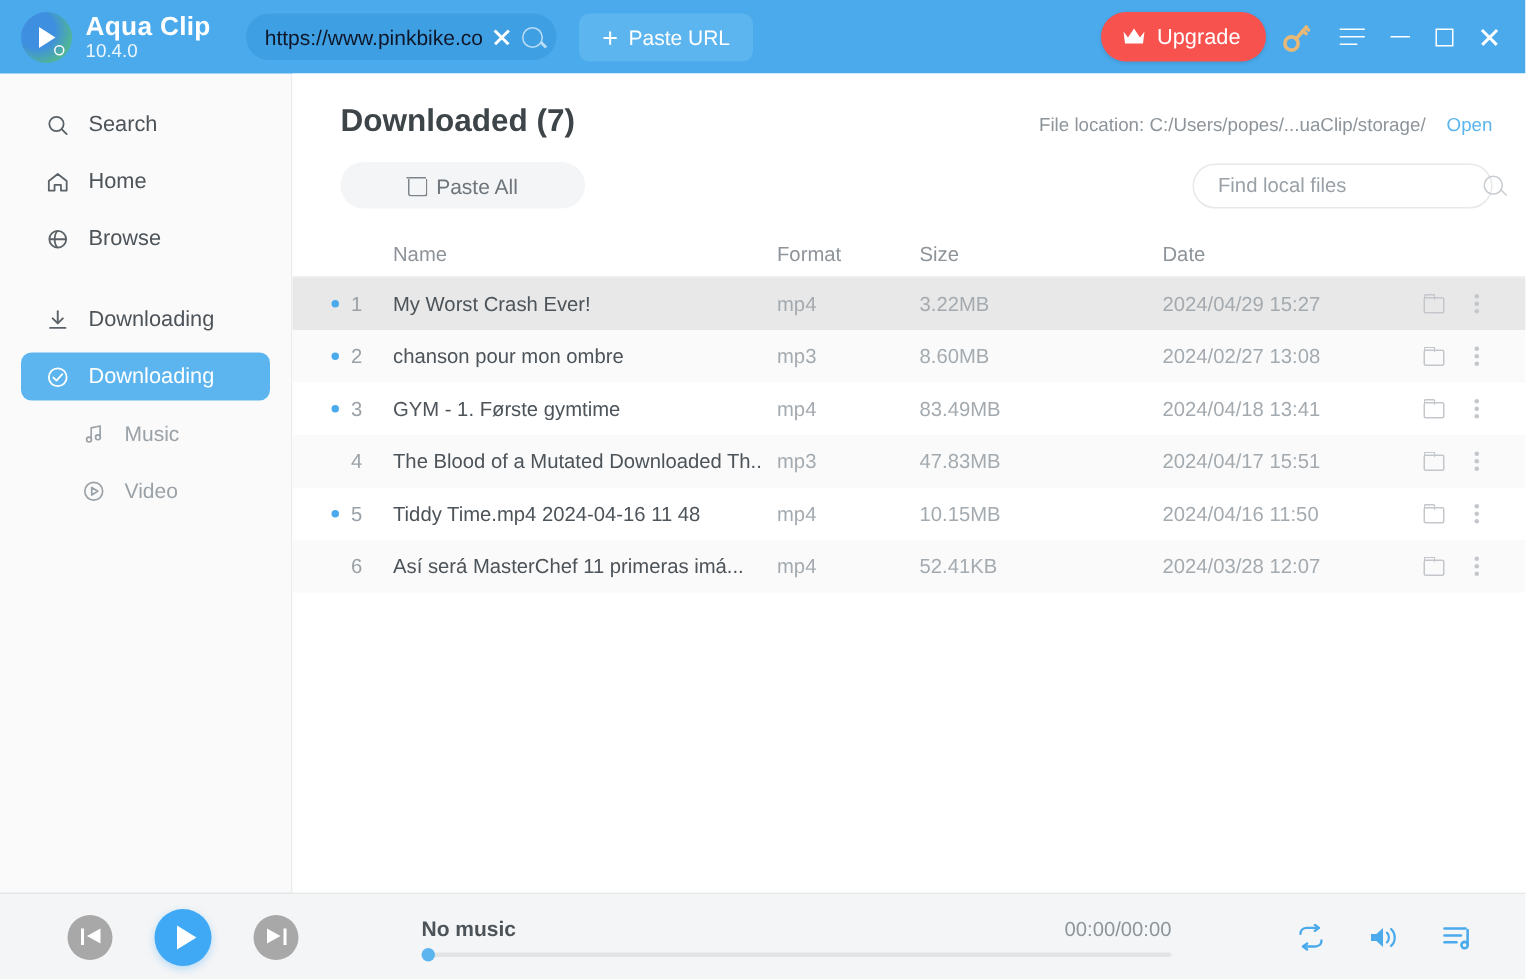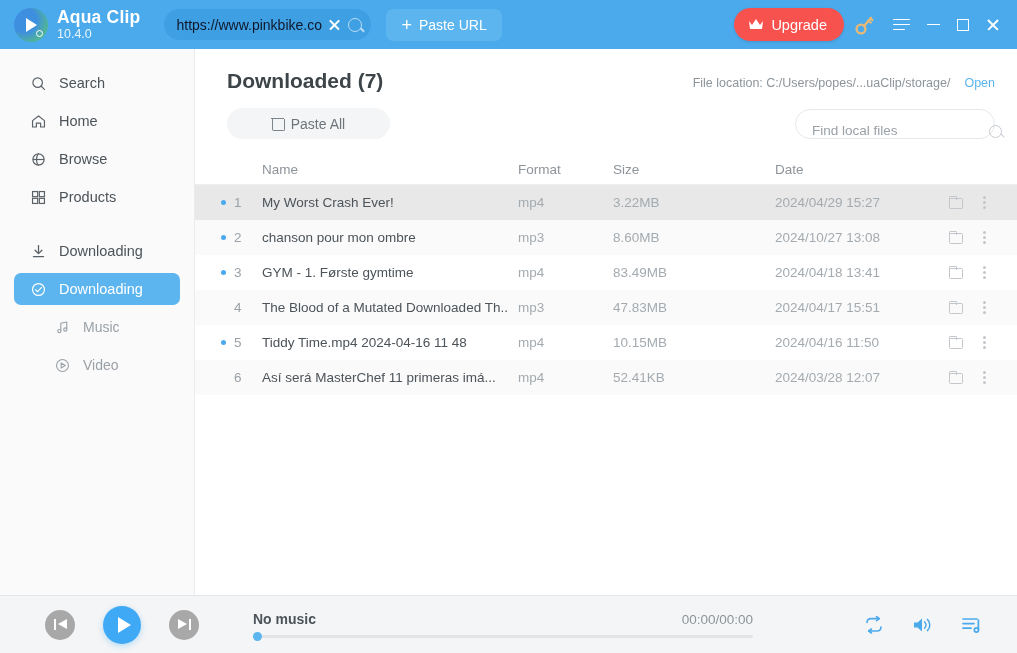--- a/index.html
+++ b/index.html
@@ -124,21 +124,21 @@
   .trash { width: 12px; height: 13px; position: relative; flex: 0 0 12px; }
   .trash::before {
     content: ""; position: absolute; top: 2px; left: 0.5px; width: 11px; height: 11px;
     border: 1.3px solid #7d848a; border-top: none; border-radius: 0 0 2px 2px;
   }
   .trash::after {
     content: ""; position: absolute; top: 1px; left: -0.5px; width: 13px; height: 1.3px; background: #7d848a;
   }
   .find-box {
     margin-left: auto; width: 200px; height: 30px; border: 1px solid #e6e8ea; border-radius: 16px;
-    display: flex; align-items: flex-end; padding: 0 11px 0 16px; background: #fff;
+    display: flex; align-items: center; padding: 0 11px 0 16px; background: #fff;
   }
   .find-input {
     flex: 1; border: none; outline: none; font-size: 13.5px; color: #6d757b;
     font-family: inherit; background: transparent;
   }
   .find-input::placeholder { color: #9aa1a7; }
   .icon-search-gray {
     width: 13px; height: 13px; border: 1.4px solid #c8ccd0; border-radius: 50%;
     position: relative; flex: 0 0 13px;
   }
@@ -188,21 +188,21 @@
   .ctrl { border-radius: 50%; display: flex; align-items: center; justify-content: center; cursor: pointer; }
   .ctrl-sm { width: 30px; height: 30px; background: #a8a8a8; }
   .ctrl-lg { width: 38px; height: 38px; background: #3fa9f5; margin: 0 28px; box-shadow: 0 2px 6px rgba(63,169,245,.35); }
   .tri-play { width: 0; height: 0; border-left: 13px solid #fff; border-top: 8px solid transparent; border-bottom: 8px solid transparent; margin-left: 4px; }
   .prev-g, .next-g { position: relative; width: 13px; height: 11px; }
   .prev-g::before { content:""; position:absolute; left:0; top:0; width:2px; height:11px; background:#fff; }
   .prev-g::after  { content:""; position:absolute; right:0; top:0; width:0; height:0; border-right:9px solid #fff; border-top:5.5px solid transparent; border-bottom:5.5px solid transparent; }
   .next-g::before { content:""; position:absolute; right:0; top:0; width:2px; height:11px; background:#fff; }
   .next-g::after  { content:""; position:absolute; left:0; top:0; width:0; height:0; border-left:9px solid #fff; border-top:5.5px solid transparent; border-bottom:5.5px solid transparent; }
 
-  .track { margin-left: 54px; flex: 1; max-width: 500px; }
+  .track { margin-left: 82px; flex: 1; max-width: 500px; }
   .track-top { display: flex; align-items: baseline; }
   .track-title { font-size: 14px; color: #4c5359; font-weight: bold; }
   .track-time { margin-left: auto; font-size: 13.5px; color: #8d949a; }
   .bar { margin-top: 8px; height: 3px; background: #e2e4e6; border-radius: 2px; position: relative; }
   .bar-knob { position: absolute; left: 0; top: -3px; width: 9px; height: 9px; border-radius: 50%; background: #5cb5ef; }
 
   .player-right { margin-left: auto; display: flex; align-items: center; gap: 26px; padding-right: 12px; }
   .pr-btn { cursor: pointer; display: flex; align-items: center; justify-content: center; }
 </style>
 </head>
@@ -289,29 +289,20 @@
 
       <div class="nav-item">
         <svg class="nav-ico" viewBox="0 0 20 20">
           <circle cx="10" cy="10" r="6.6" fill="none" stroke="#5a6268" stroke-width="1.4"></circle>
           <path d="M3.4 10 L16.6 10" stroke="#5a6268" stroke-width="1.4"></path>
           <path d="M10 3.4 C6.8 6 6.8 14 10 16.6" fill="none" stroke="#5a6268" stroke-width="1.4"></path>
         </svg>
         <span>Browse</span>
       </div>
 
-      <div class="nav-item">
-        <svg class="nav-ico" viewBox="0 0 20 20">
-          <rect x="3" y="3" width="6" height="6" fill="none" stroke="#5a6268" stroke-width="1.4"></rect>
-          <rect x="11" y="3" width="6" height="6" fill="none" stroke="#5a6268" stroke-width="1.4"></rect>
-          <rect x="3" y="11" width="6" height="6" fill="none" stroke="#5a6268" stroke-width="1.4"></rect>
-          <rect x="11" y="11" width="6" height="6" fill="none" stroke="#5a6268" stroke-width="1.4"></rect>
-        </svg>
-        <span>Products</span>
-      </div>
 
       <div class="nav-gap"></div>
 
       <div class="nav-item">
         <svg class="nav-ico" viewBox="0 0 20 20">
           <path d="M10 3 L10 12" stroke="#5a6268" stroke-width="1.5" stroke-linecap="round"></path>
           <path d="M6 8.5 L10 12.5 L14 8.5" fill="none" stroke="#5a6268" stroke-width="1.5" stroke-linecap="round" stroke-linejoin="round"></path>
           <path d="M4 16 L16 16" stroke="#5a6268" stroke-width="1.5" stroke-linecap="round"></path>
         </svg>
         <span>Downloading</span>
@@ -399,21 +390,21 @@
         </div>
 
         <div class="row alt">
           <span class="c-dot">
               <span class="dot"></span>
             </span>
           <span class="c-idx">2</span>
           <span class="c-name">chanson pour mon ombre</span>
           <span class="c-format">mp3</span>
           <span class="c-size">8.60MB</span>
-          <span class="c-date">2024/10/27 13:08</span>
+          <span class="c-date">2024/02/27 13:08</span>
           <span class="c-folder">
               <span class="folder-ico"></span>
             </span>
           <span class="c-more">
               <span class="more-ico">
                 <i></i>
                 <i></i>
                 <i></i>
               </span>
             </span>

